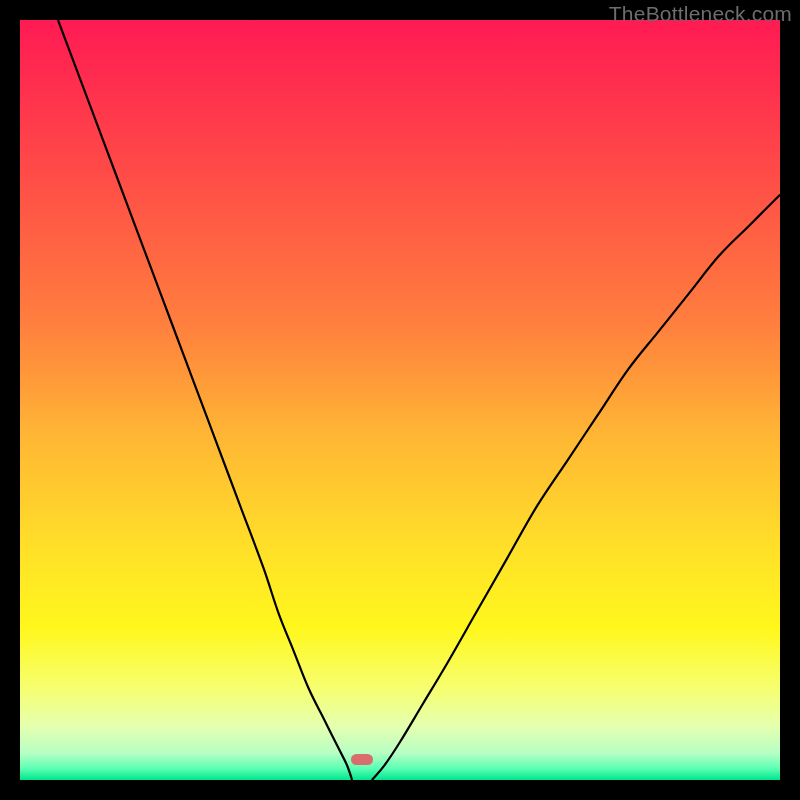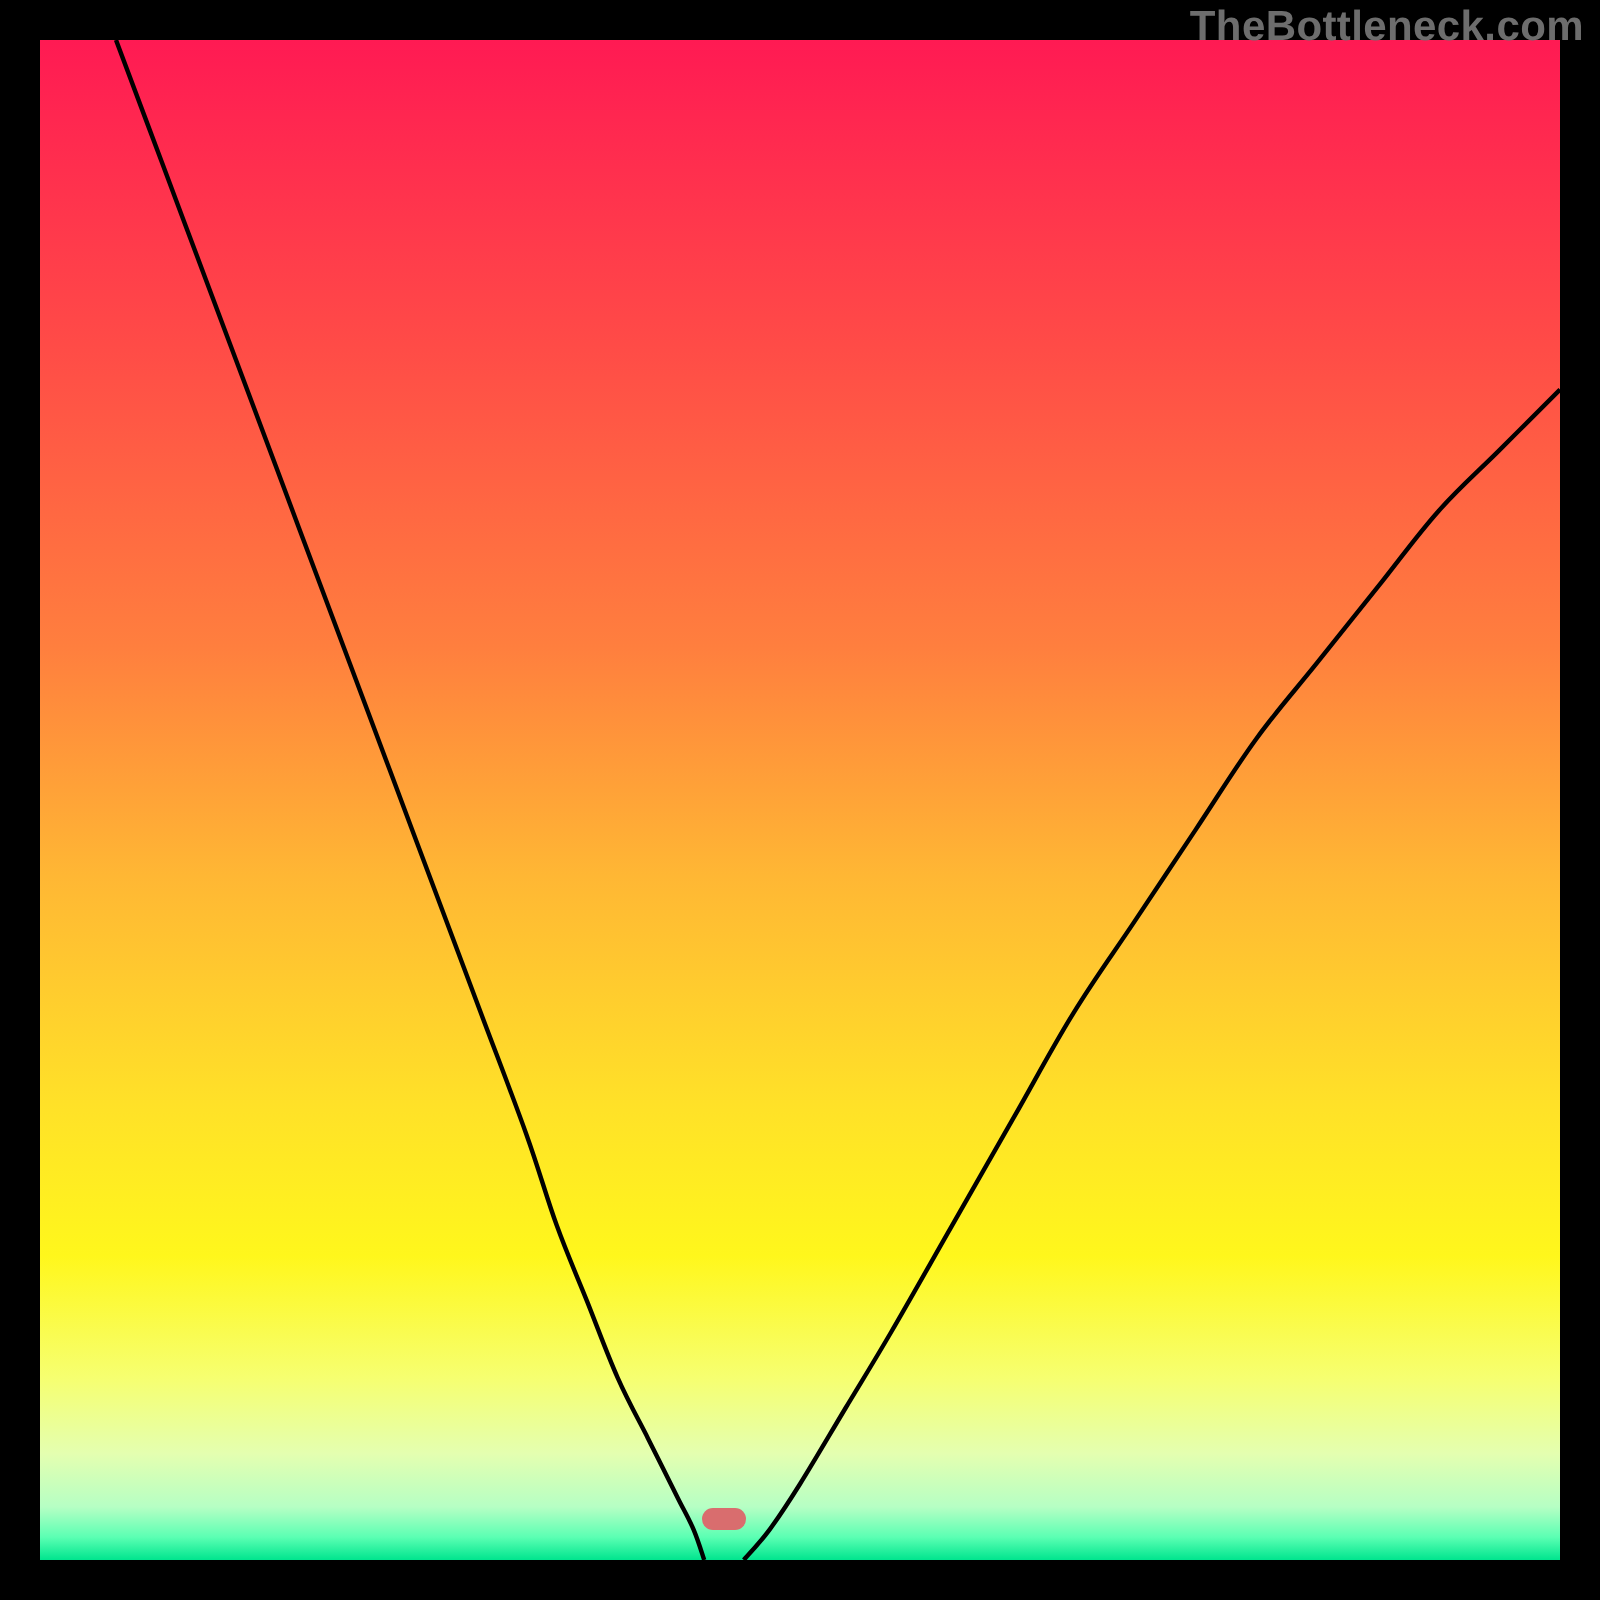--- a/index.html
+++ b/index.html
@@ -25,21 +25,21 @@
     top: 0;
     width: 760px;
     height: 760px;
   }
   .watermark {
     position: absolute;
     top: 2px;
     right: 8px;
     color: #6d6d6d;
     font-size: 21px;
-    font-weight: 700;
+    font-weight: 400;
     letter-spacing: 0.2px;
   }
   .marker {
     position: absolute;
     background: #d96d6e;
     border-radius: 6px;
   }
 </style>
 </head>
 <body>

